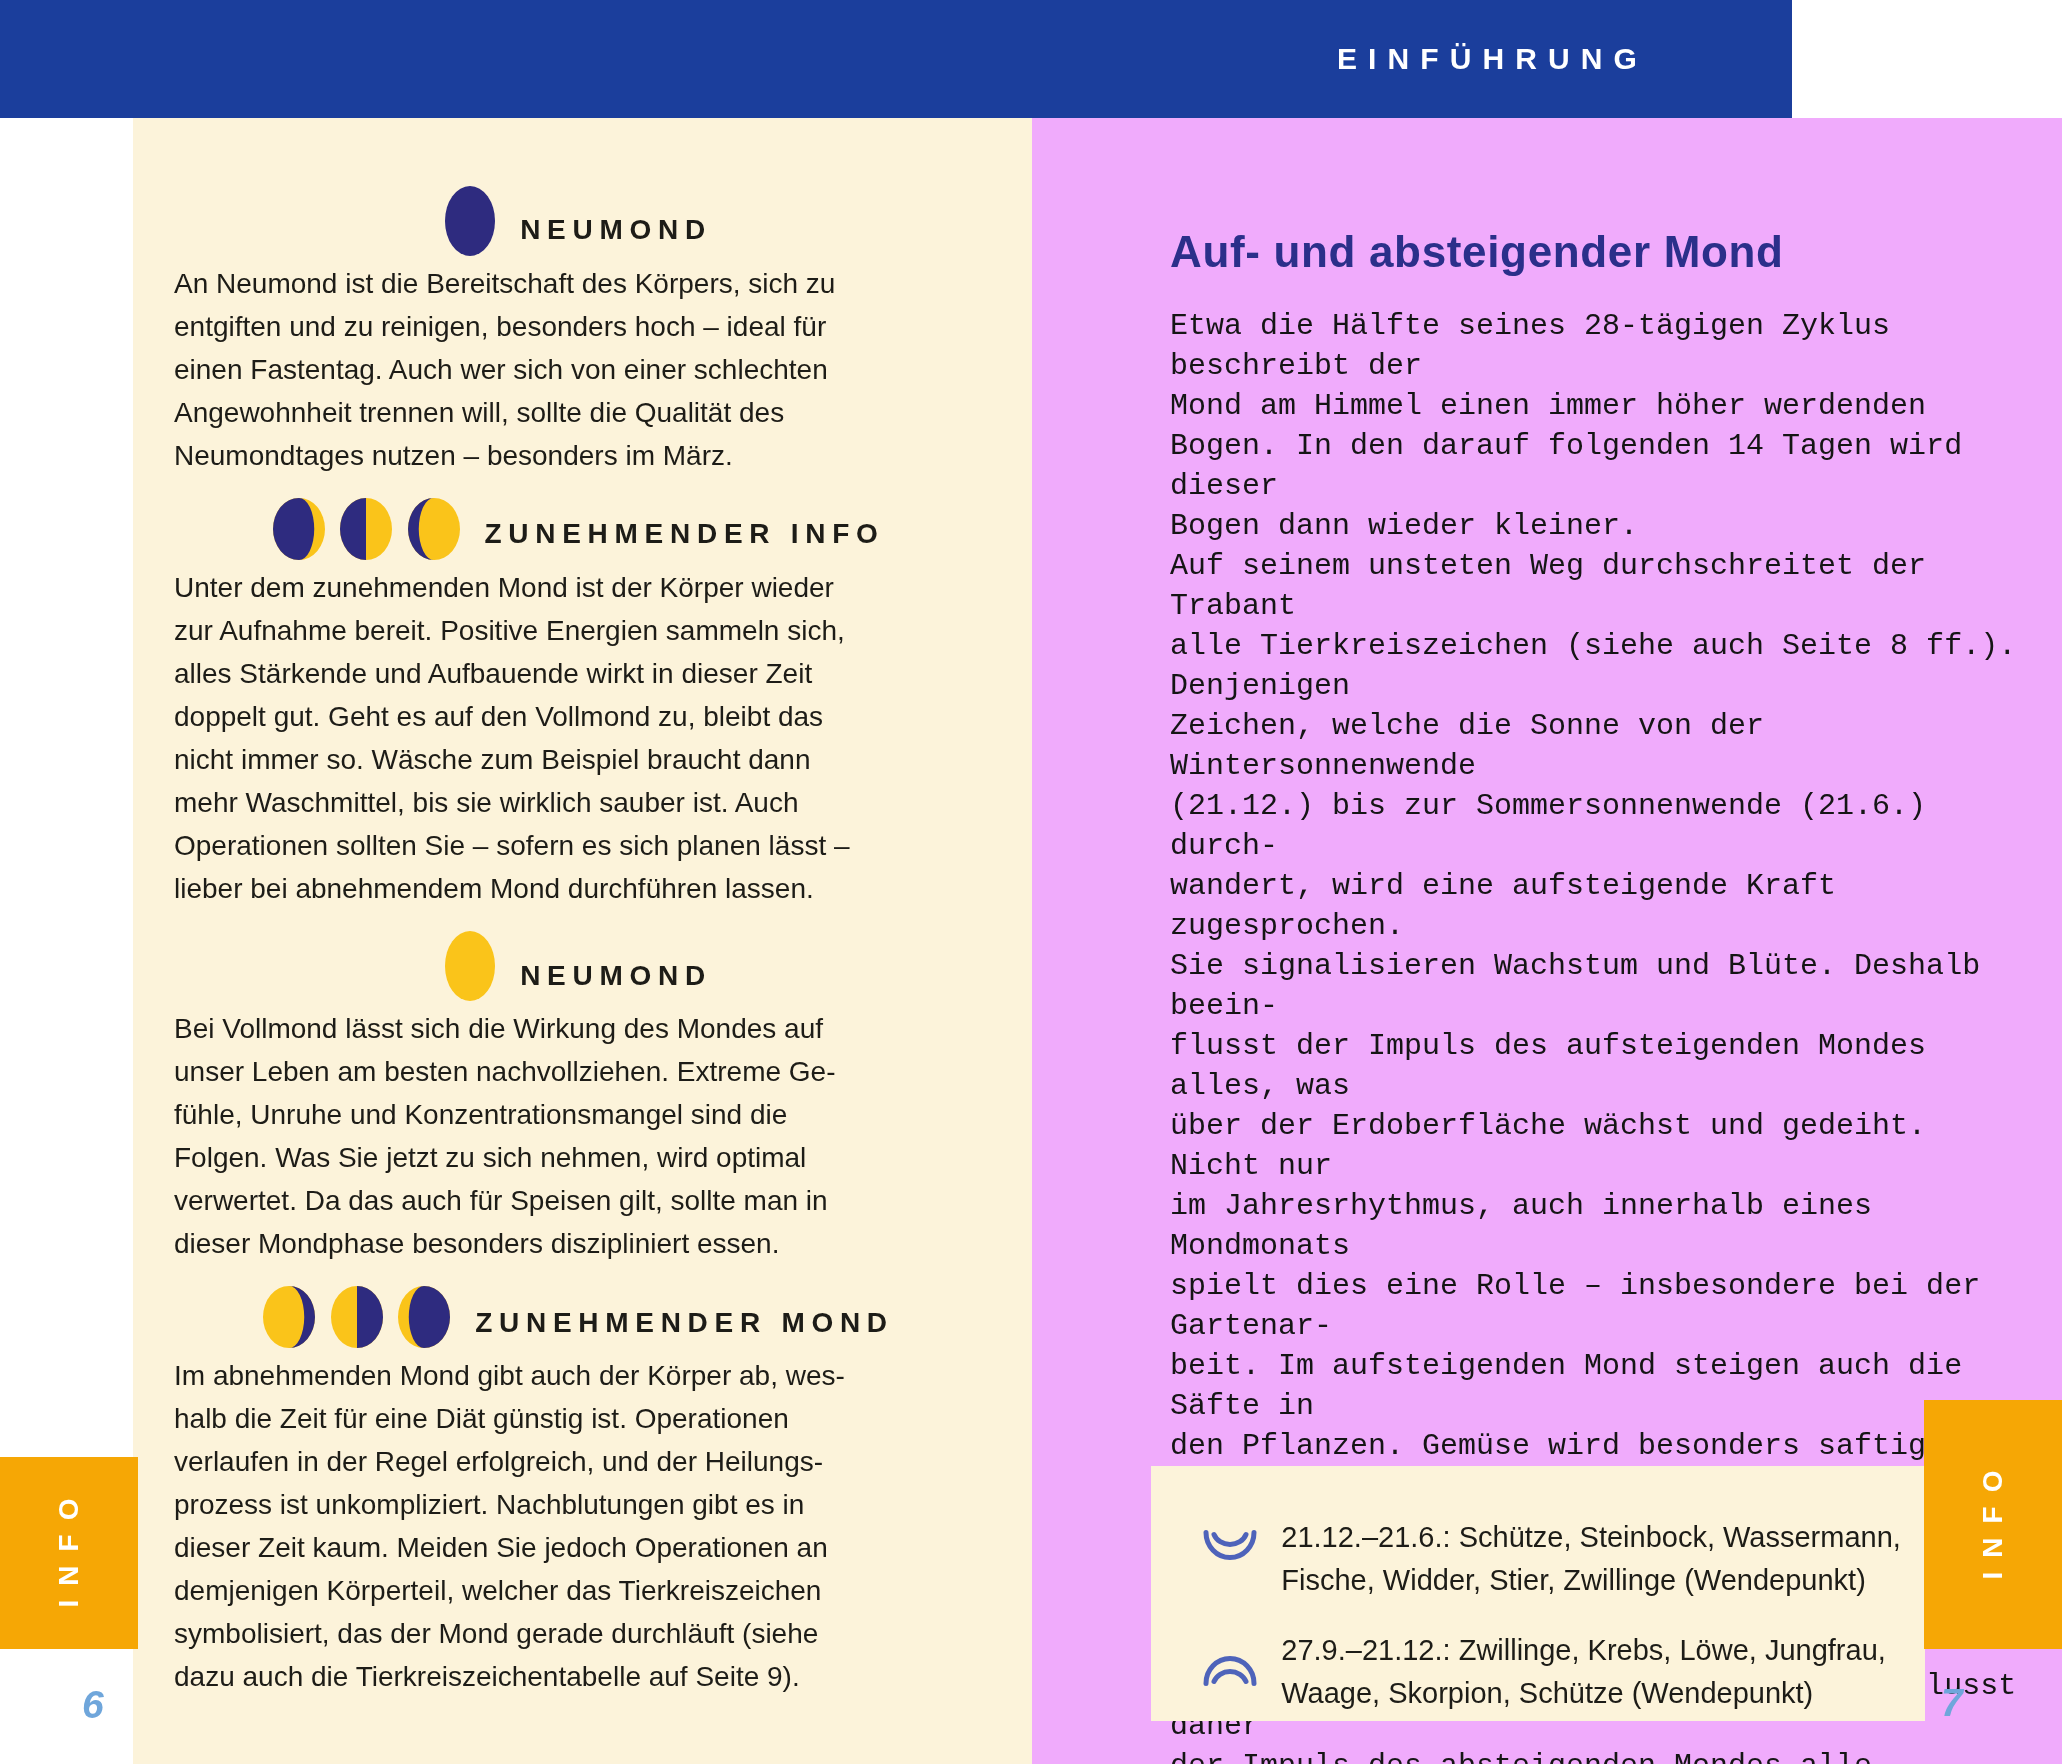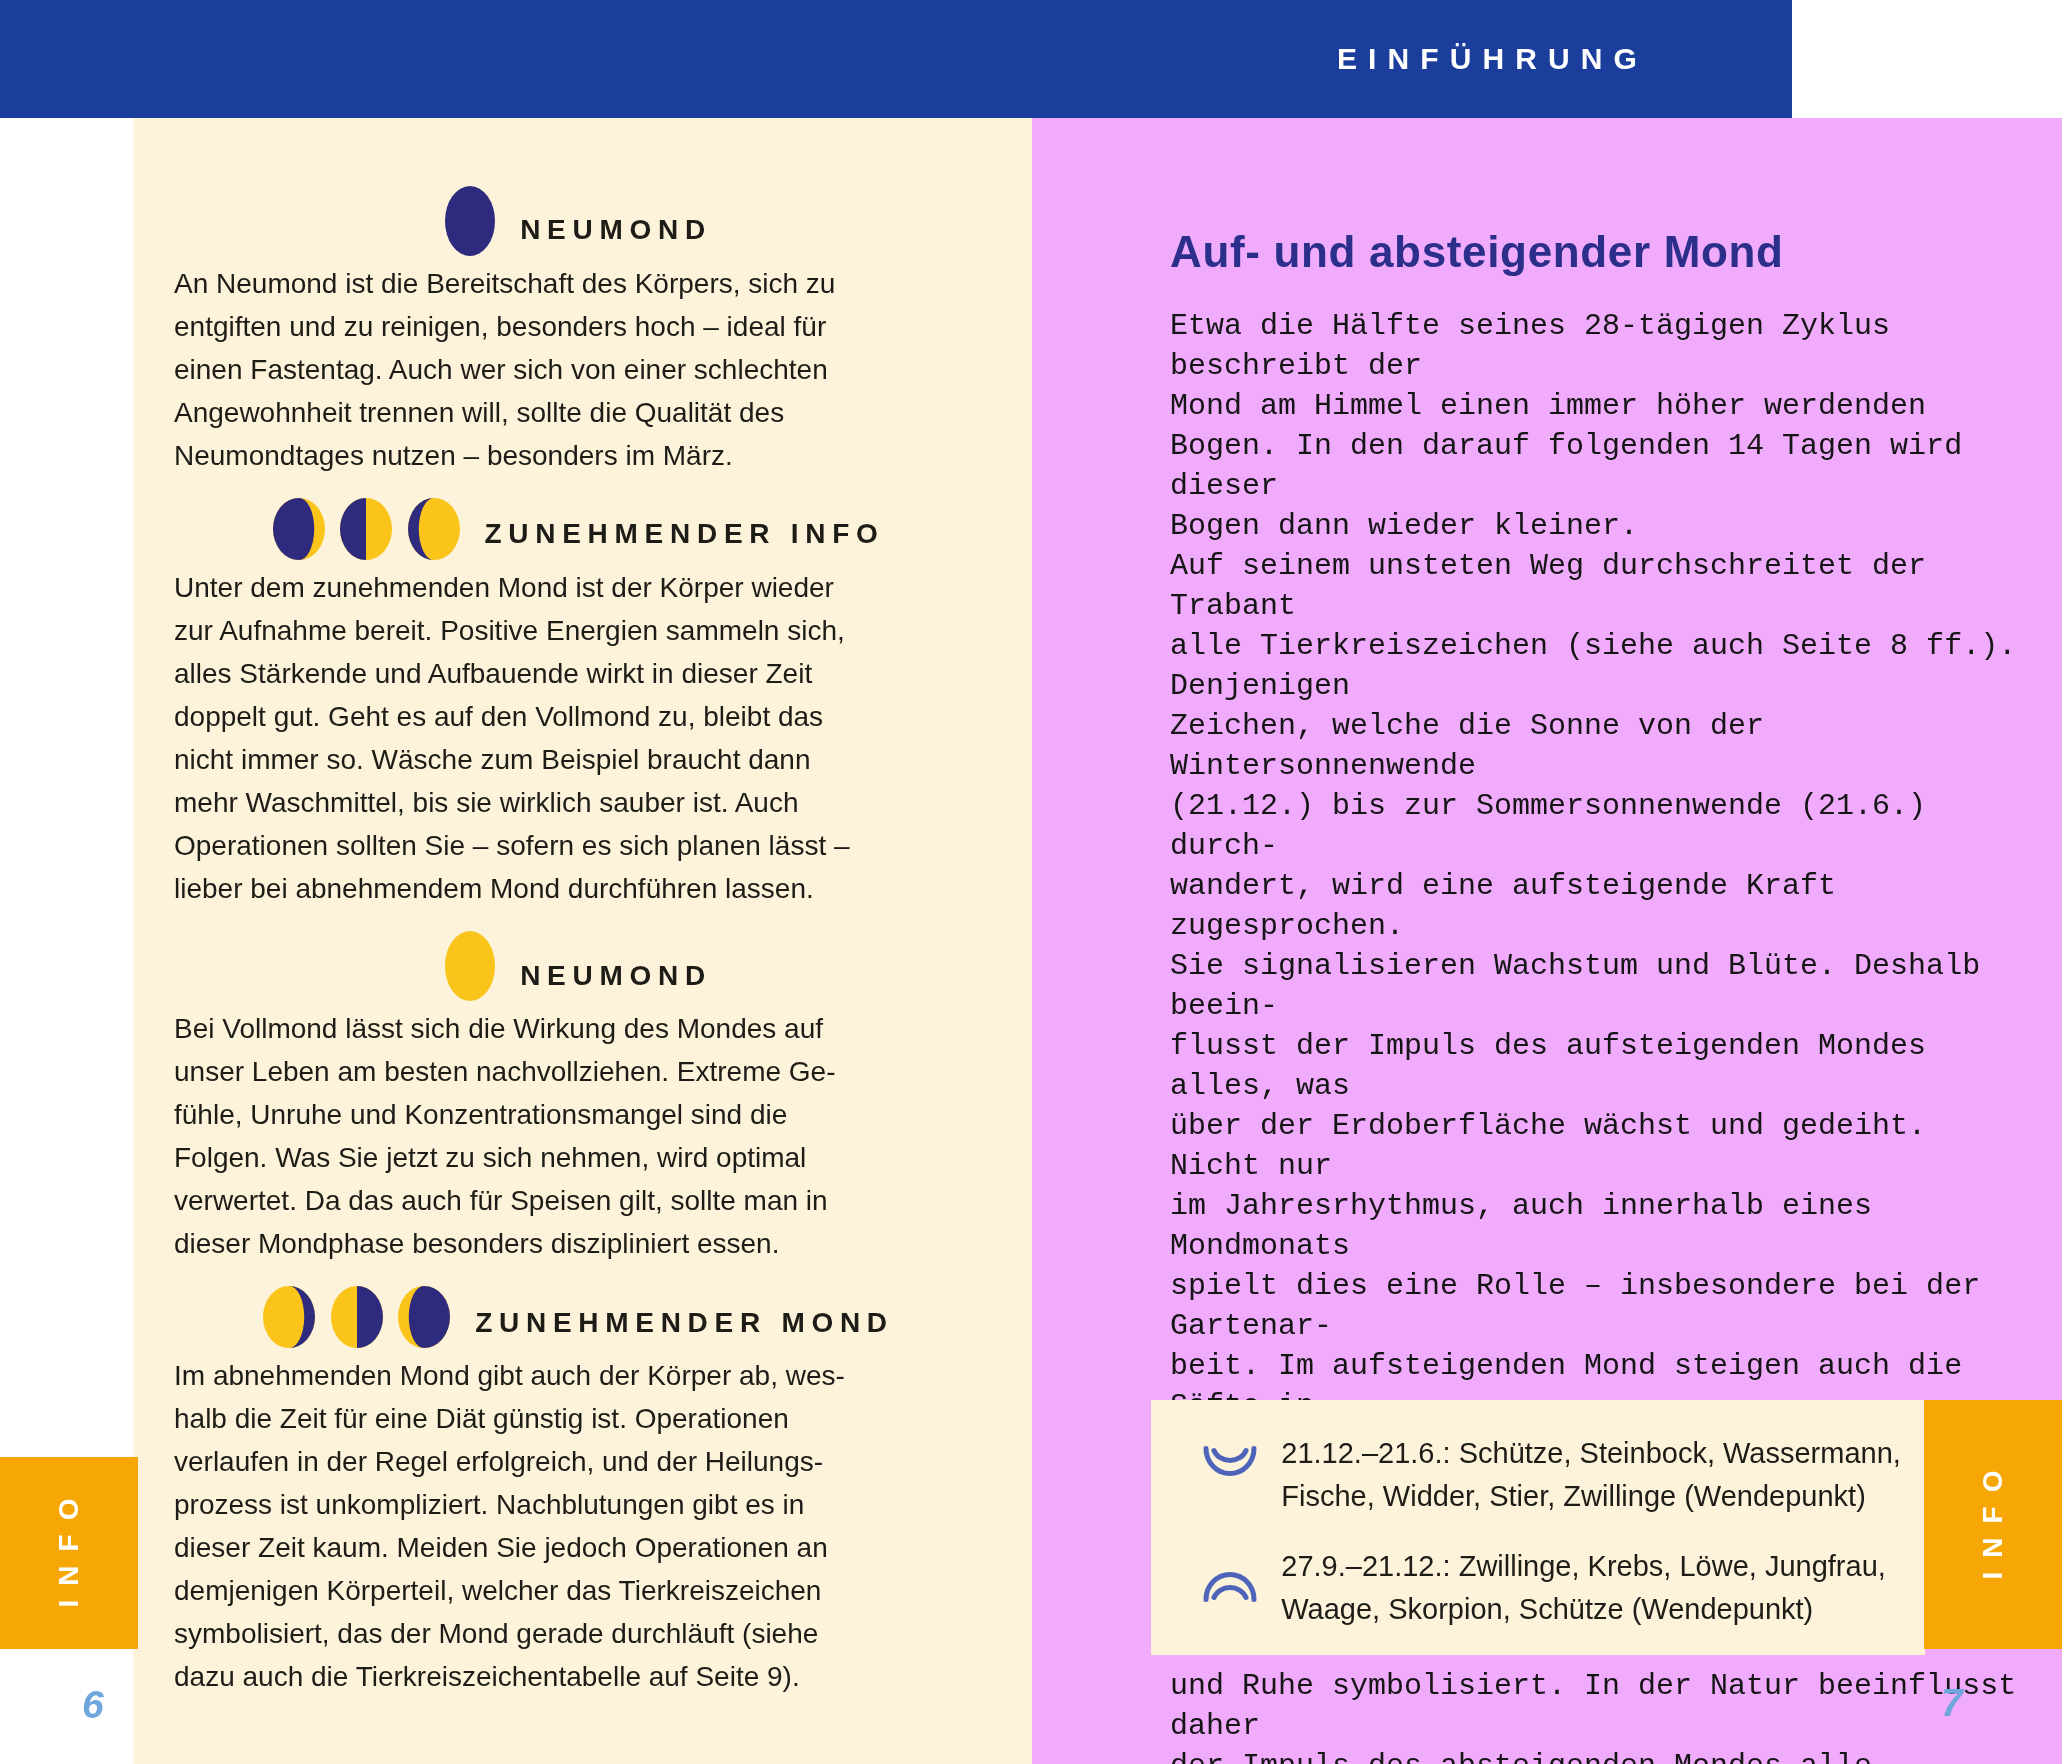--- a/index.html
+++ b/index.html
@@ -55,23 +55,23 @@
   .page-title{
     font-size:44px;font-weight:bold;color:var(--title-indigo);
     letter-spacing:0.015em;margin:0 0 29px 0;
   }
   .right-body{
     font-family:Liberation Mono, monospace;font-size:30px;line-height:40px;
     color:#151515;white-space:pre-line;margin:0;width:854px;
   }
   
   .info-box{
-    position:absolute;left:1151px;top:1400px;width:774px;height:255px;
+    position:absolute;left:1151px;top:1466px;width:774px;height:255px;
     background:var(--page-cream);box-sizing:border-box;
-    padding:32px 23px 0 49px;
+    padding:50px 23px 0 49px;
   }
   .info-item{display:flex;align-items:flex-start;margin-bottom:27px;}
   .arc-icon{flex:0 0 auto;margin-right:21.3px;}
   .arc-icon.asc{margin-top:7.8px;}
   .arc-icon.desc{margin-top:13.6px;}
   .arc{stroke:var(--crescent-blue);stroke-width:5;fill:none;stroke-linecap:round;}
   .info-text{
     font-size:29px;line-height:43px;color:var(--text-dark);
     white-space:pre-line;margin:0;
   }

